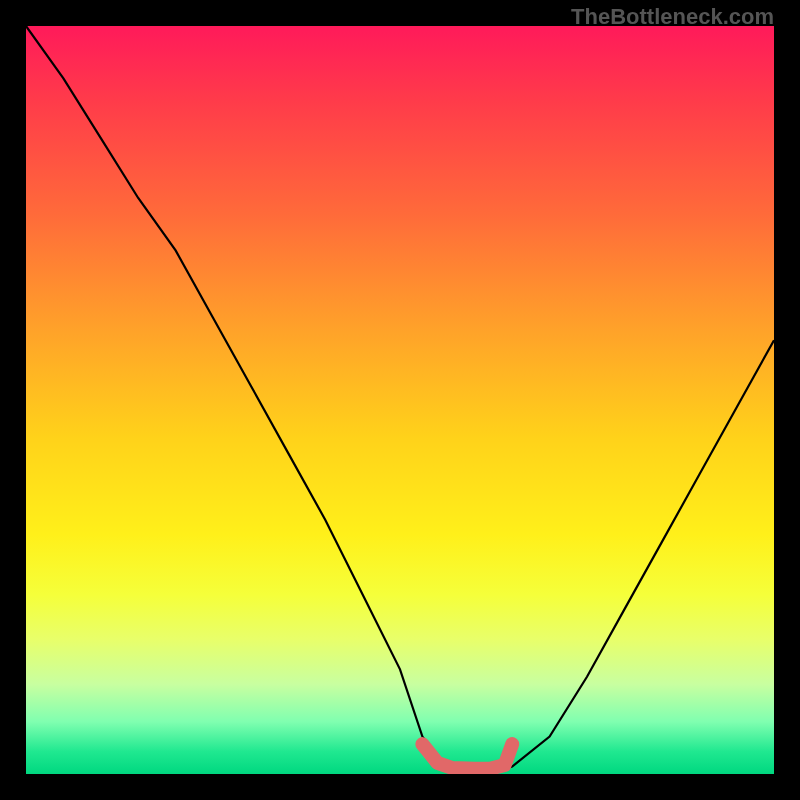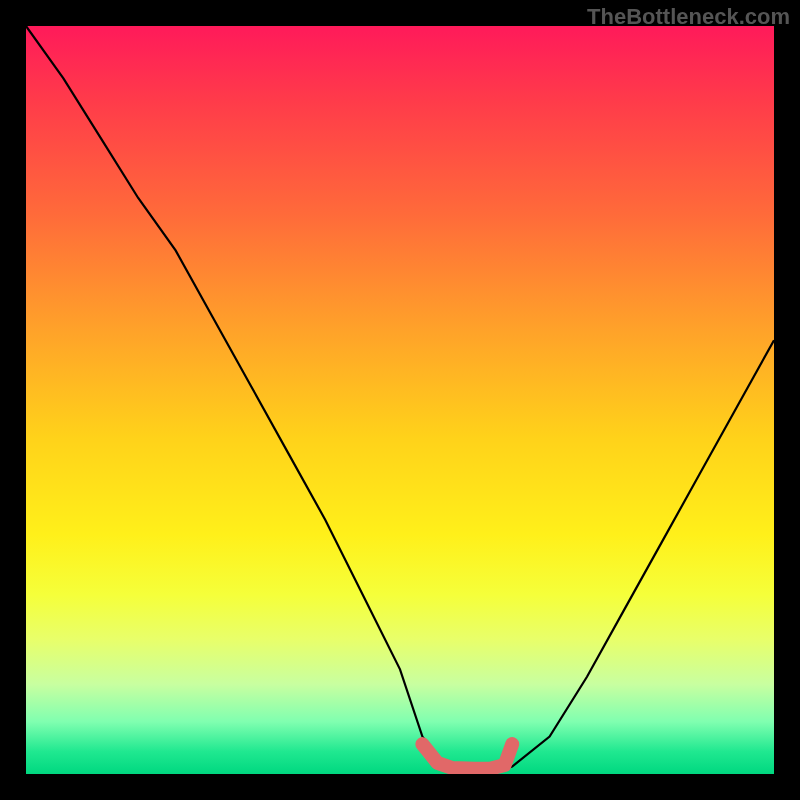--- a/index.html
+++ b/index.html
@@ -7,21 +7,21 @@
     width: 800px;
     height: 800px;
     background: #000;
     position: relative;
     font-family: Arial, sans-serif;
     overflow: hidden;
   }
   .watermark {
     position: absolute;
     top: 4px;
-    right: 10px;
+    right: 26px;
     color: #555;
     font-size: 22px;
     font-weight: bold;
     z-index: 10;
   }
   .plot-area {
     position: absolute;
     left: 26px;
     top: 26px;
     width: 748px;

